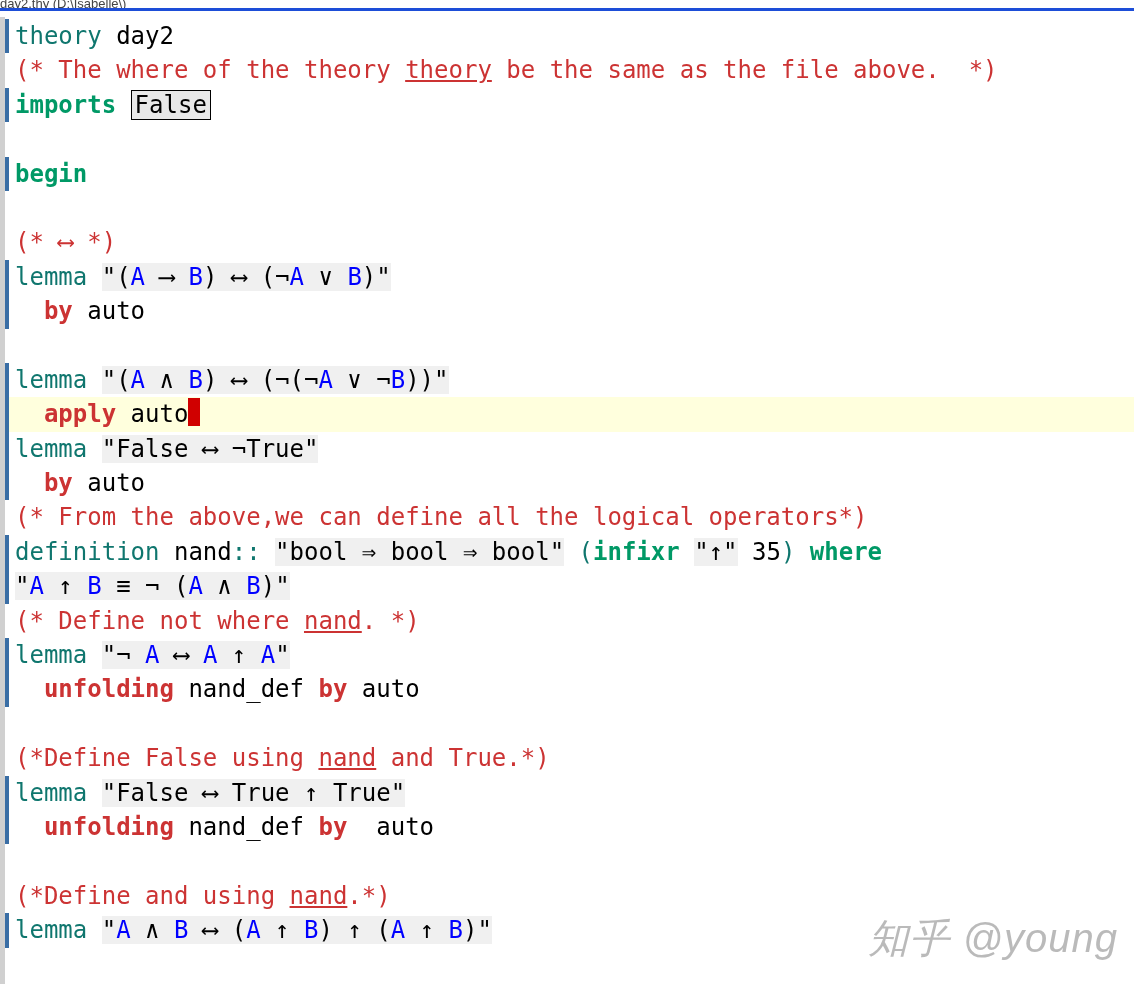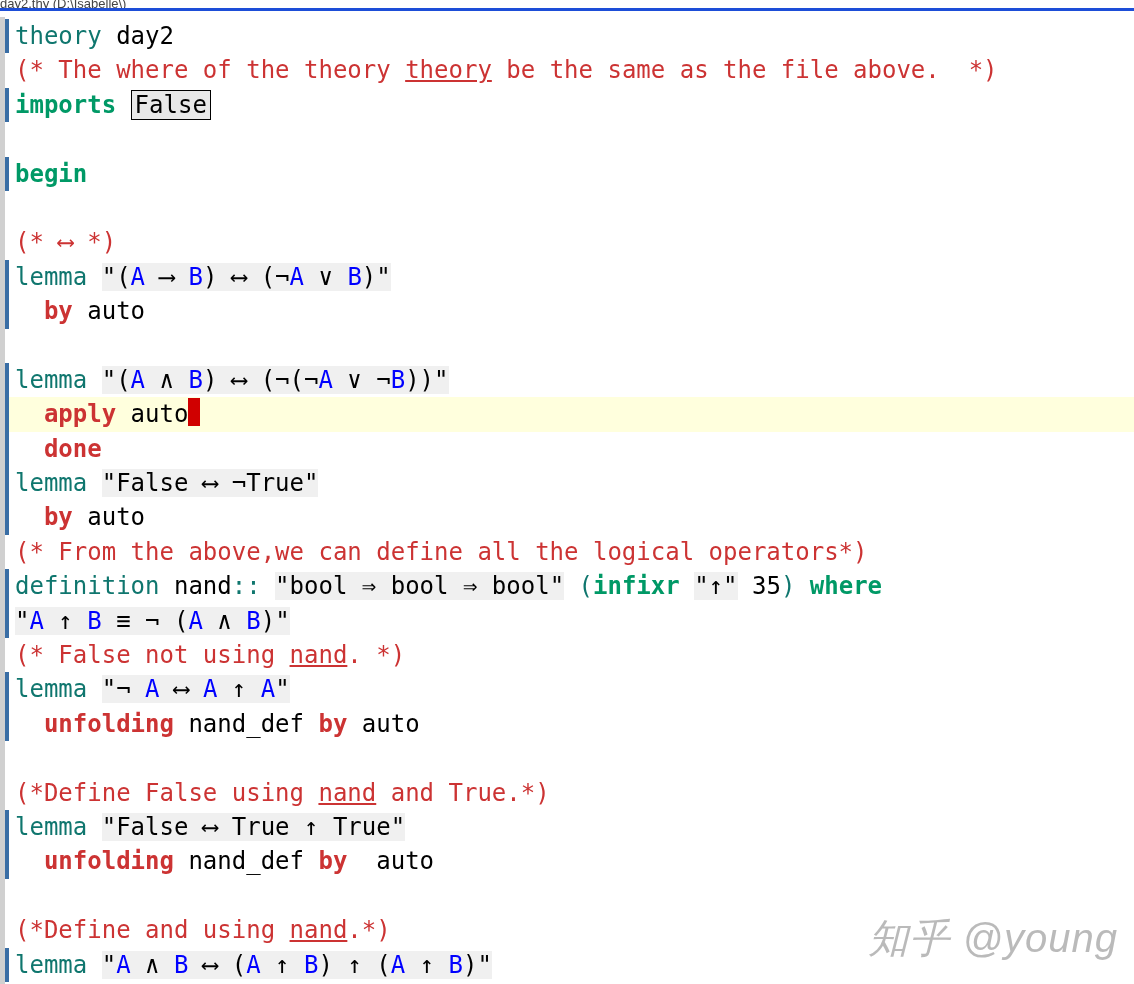--- a/index.html
+++ b/index.html
@@ -91,33 +91,32 @@
 <div class="ln mark"><span class="kw-blue">lemma</span><span> </span><span class="str-bg"><span>"</span><span>(</span><span class="free">A</span><span> ⟶ </span><span class="free">B</span><span>) ⟷ (¬</span><span class="free">A</span><span> ∨ </span><span class="free">B</span><span>)</span><span>"</span></span></div>
 
 <div class="ln mark">  <span class="kw-red">by</span><span> </span><span>auto</span></div>
 
 <div class="spacer"></div>
 
 <div class="ln mark"><span class="kw-blue">lemma</span><span> </span><span class="str-bg"><span>"</span><span>(</span><span class="free">A</span><span> ∧ </span><span class="free">B</span><span>) ⟷ (¬(¬</span><span class="free">A</span><span> ∨ ¬</span><span class="free">B</span><span>))</span><span>"</span></span></div>
 
 <div class="ln mark hl">  <span class="kw-red">apply</span><span> </span><span>auto</span><span class="caret"></span></div>
 
-<div class="ln mark">  <span class="kw-red">done</span></div>
 
 <div class="ln mark"><span class="kw-blue">lemma</span><span> </span><span class="str-bg"><span>"</span><span>False ⟷ ¬True</span><span>"</span></span></div>
 
 <div class="ln mark">  <span class="kw-red">by</span><span> </span><span>auto</span></div>
 
 <div class="ln"><span class="comment">(* From the above,we can define all the logical operators*)</span></div>
 
 <div class="ln mark"><span class="kw-blue">definition</span><span> </span><span>nand</span><span class="kw-blue">::</span><span> </span><span class="str-bg"><span>"</span><span>bool ⇒ bool ⇒ bool</span><span>"</span></span><span> </span><span class="kw-blue">(</span><span class="kw-green">infixr</span><span> </span><span class="str-bg"><span>"</span><span>↑</span><span>"</span></span><span> </span><span>35</span><span class="kw-blue">)</span><span> </span><span class="kw-green">where</span></div>
 
 <div class="ln mark"><span class="str-bg"><span>"</span><span class="free">A</span><span> ↑ </span><span class="free">B</span><span> ≡ ¬ (</span><span class="free">A</span><span> ∧ </span><span class="free">B</span><span>)</span><span>"</span></span></div>
 
-<div class="ln"><span class="comment"><span>(* False not using </span><span class="struck">nand</span><span>. *)</span></span></div>
+<div class="ln"><span class="comment"><span>(* Define not where </span><span class="struck">nand</span><span>. *)</span></span></div>
 
 <div class="ln mark"><span class="kw-blue">lemma</span><span> </span><span class="str-bg"><span>"</span><span>¬ </span><span class="free">A</span><span> ⟷ </span><span class="free">A</span><span> ↑ </span><span class="free">A</span><span>"</span></span></div>
 
 <div class="ln mark">  <span class="kw-red">unfolding</span><span> </span><span>nand_def</span><span> </span><span class="kw-red">by</span><span> </span><span>auto</span></div>
 
 <div class="spacer"></div>
 
 <div class="ln"><span class="comment"><span>(*Define False using </span><span class="struck">nand</span><span> and True.*)</span></span></div>
 
 <div class="ln mark"><span class="kw-blue">lemma</span><span> </span><span class="str-bg"><span>"</span><span>False ⟷ True ↑ True</span><span>"</span></span></div>

